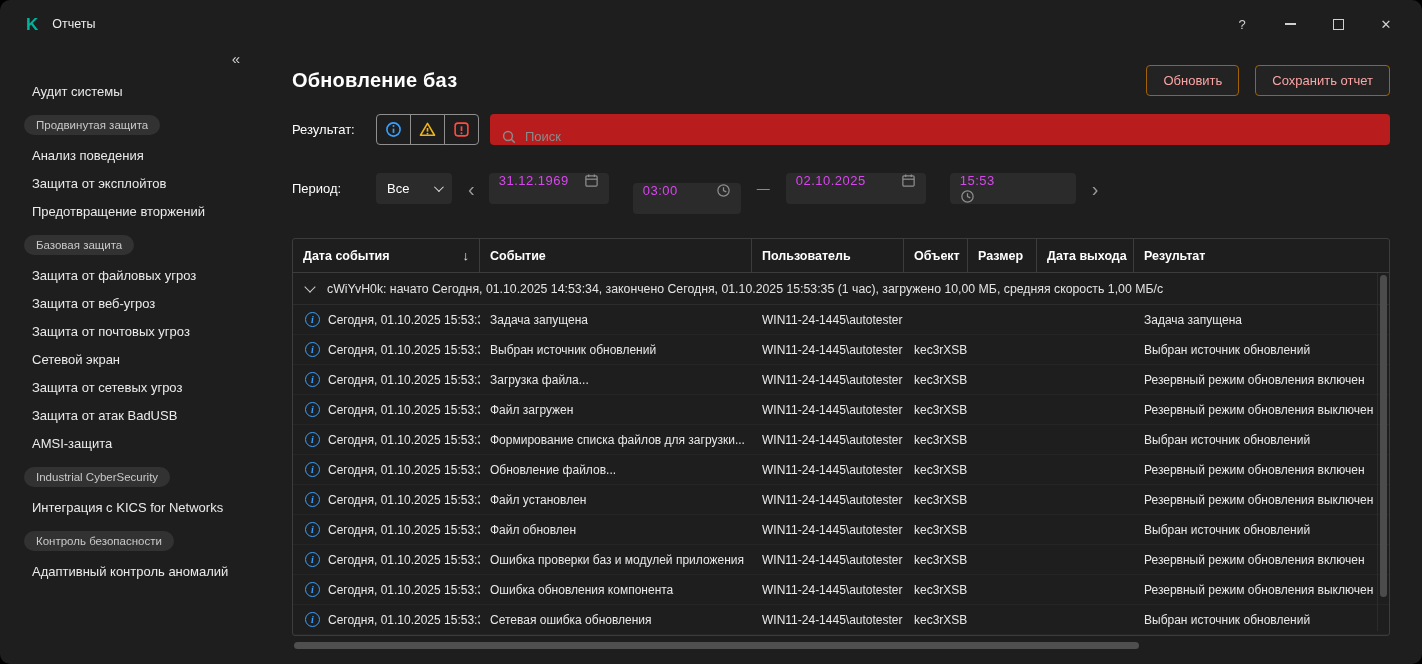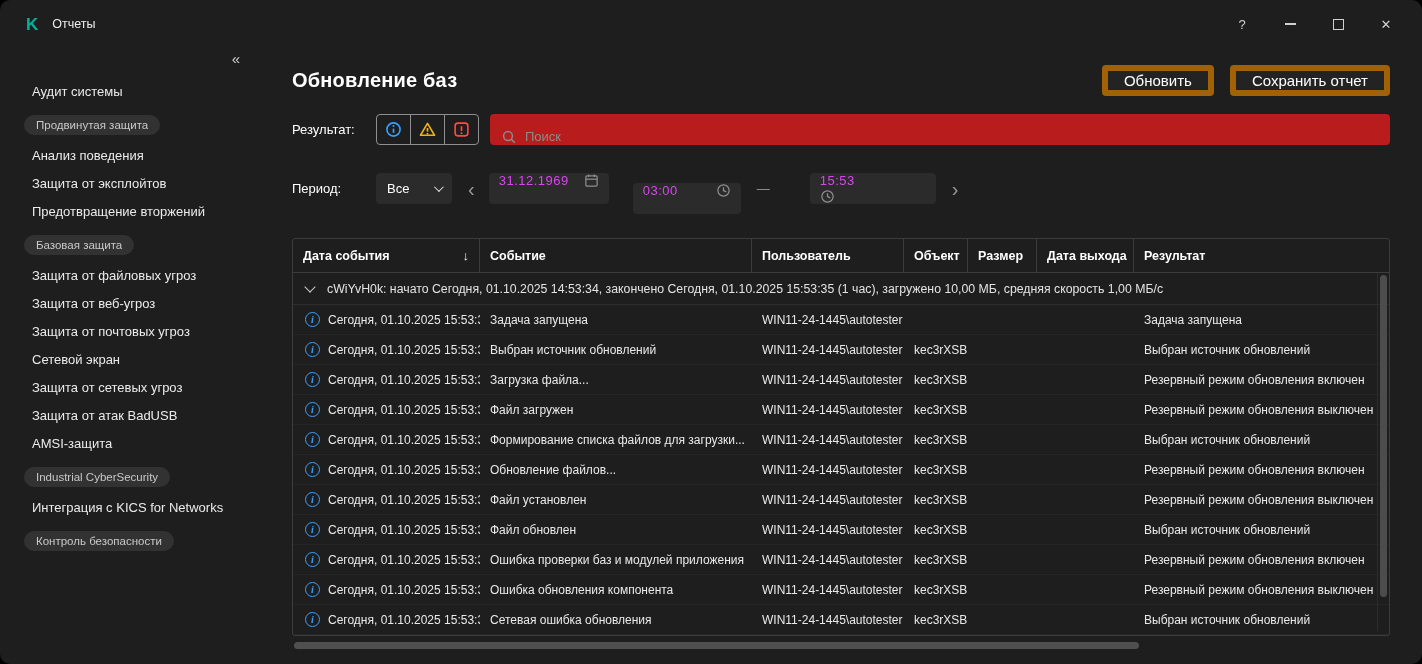--- a/index.html
+++ b/index.html
@@ -24,22 +24,22 @@
   .sb-list{padding-top:30px;}
   .sb-item{height:28px;line-height:28px;padding-left:32px;font-size:13px;color:#ebebeb;white-space:nowrap;cursor:pointer;}
   .sb-badge-row{padding:9px 0 7px 24px;}
   .sb-badge{display:inline-block;background:#323232;color:#c9c9c9;font-size:11.5px;padding:4px 12px;border-radius:12px;white-space:nowrap;}
 
   
   .main{position:absolute;left:260px;top:48px;right:0;bottom:0;padding:14px 32px 0;}
   .main-header{display:flex;align-items:center;height:36px;}
   .main-header h1{margin:0;font-size:20px;font-weight:700;color:#fff;letter-spacing:.2px;}
   .hdr-buttons{margin-left:auto;display:flex;gap:16px;}
-  .btn{height:31px;padding:0 16px;background:#232323;color:#ffffff;border:6px solid #a16207;border-radius:4px;
-       font-size:15px;font-family:inherit;cursor:pointer;}
+  .btn{height:31px;padding:0 16px;background:#232323;color:#fca5a5;border:1px solid #a16207;border-radius:4px;
+       font-size:13px;font-family:inherit;cursor:pointer;}
 
   .f-row{display:flex;align-items:center;margin-top:16px;}
   .f-row.second{margin-top:18px;}
   .f-label{width:84px;font-size:13px;color:#fff;flex:none;}
 
   .imp-group{display:flex;}
   .imp{width:35px;height:31px;display:flex;align-items:center;justify-content:center;background:#1e1e1e;
        border:1px solid #8f8f8f;cursor:pointer;padding:0;}
   .imp + .imp{margin-left:-1px;}
   .imp:first-child{border-radius:4px 0 0 4px;}
@@ -123,20 +123,21 @@
         <div class="sb-item">Защита от файловых угроз</div>
         <div class="sb-item">Защита от веб-угроз</div>
         <div class="sb-item">Защита от почтовых угроз</div>
         <div class="sb-item">Сетевой экран</div>
         <div class="sb-item">Защита от сетевых угроз</div>
         <div class="sb-item">Защита от атак BadUSB</div>
         <div class="sb-item">AMSI-защита</div>
         <div class="sb-badge-row"><span class="sb-badge">Industrial CyberSecurity</span></div>
         <div class="sb-item">Интеграция с KICS for Networks</div>
         <div class="sb-badge-row"><span class="sb-badge">Контроль безопасности</span></div>
+        <div class="sb-item">Адаптивный контроль аномалий</div>
       </div>
   </div>
 
   <div class="main">
 
     <div class="main-header">
       <h1>Обновление баз</h1>
       <div class="hdr-buttons">
         <button class="btn">Обновить</button>
         <button class="btn">Сохранить отчет</button>
@@ -194,20 +195,29 @@
         </svg>
       </div>
       <div class="field f-time1">
         <span>03:00</span>
         <svg width="15" height="15" viewBox="0 0 16 16" fill="none" stroke="#8f8f8f" stroke-width="1.3">
           <circle cx="8" cy="8" r="6"></circle>
             <polyline points="8,4.5 8,8 11,9.5"></polyline>
         </svg>
       </div>
       <span class="dash">—</span>
+      <div class="field f-date2">
+        <span>02.10.2025</span>
+        <svg width="15" height="15" viewBox="0 0 16 16" fill="none" stroke="#8f8f8f" stroke-width="1.3">
+          <rect x="2" y="3" width="12" height="11" rx="1.2"></rect>
+            <line x1="2" y1="6.6" x2="14" y2="6.6"></line>
+          <line x1="5" y1="1.6" x2="5" y2="4.2"></line>
+            <line x1="11" y1="1.6" x2="11" y2="4.2"></line>
+        </svg>
+      </div>
       <div class="field f-time2">
         <span>15:53</span>
         <svg width="15" height="15" viewBox="0 0 16 16" fill="none" stroke="#8f8f8f" stroke-width="1.3">
           <circle cx="8" cy="8" r="6"></circle>
             <polyline points="8,4.5 8,8 11,9.5"></polyline>
         </svg>
       </div>
       <span class="nav-chev next">›</span>
     </div>
 

